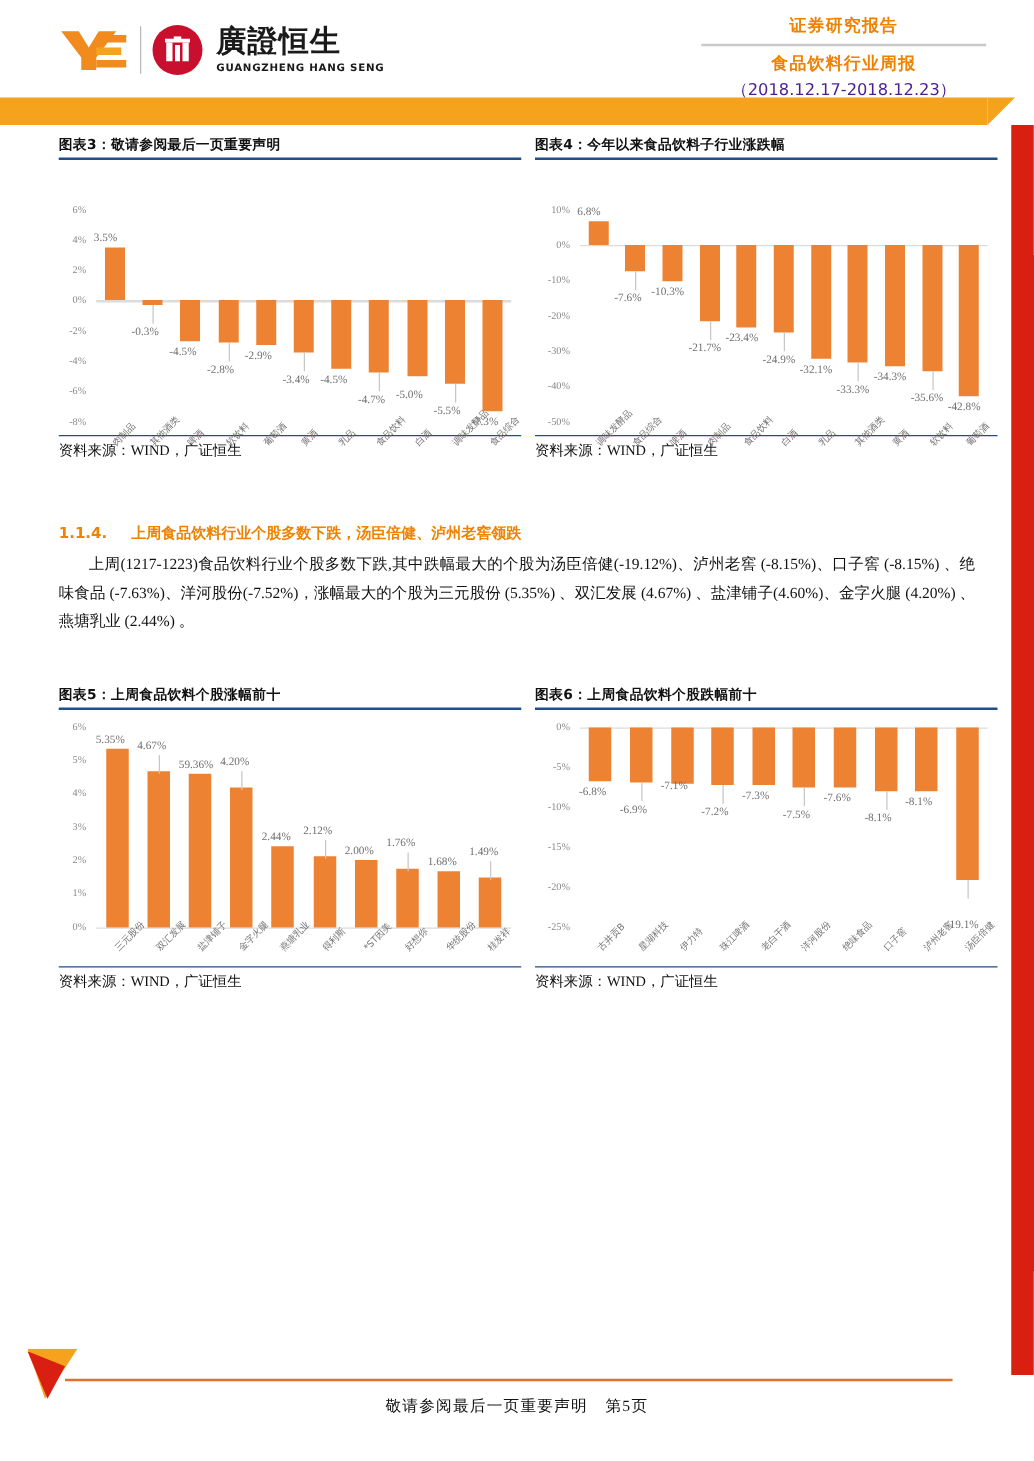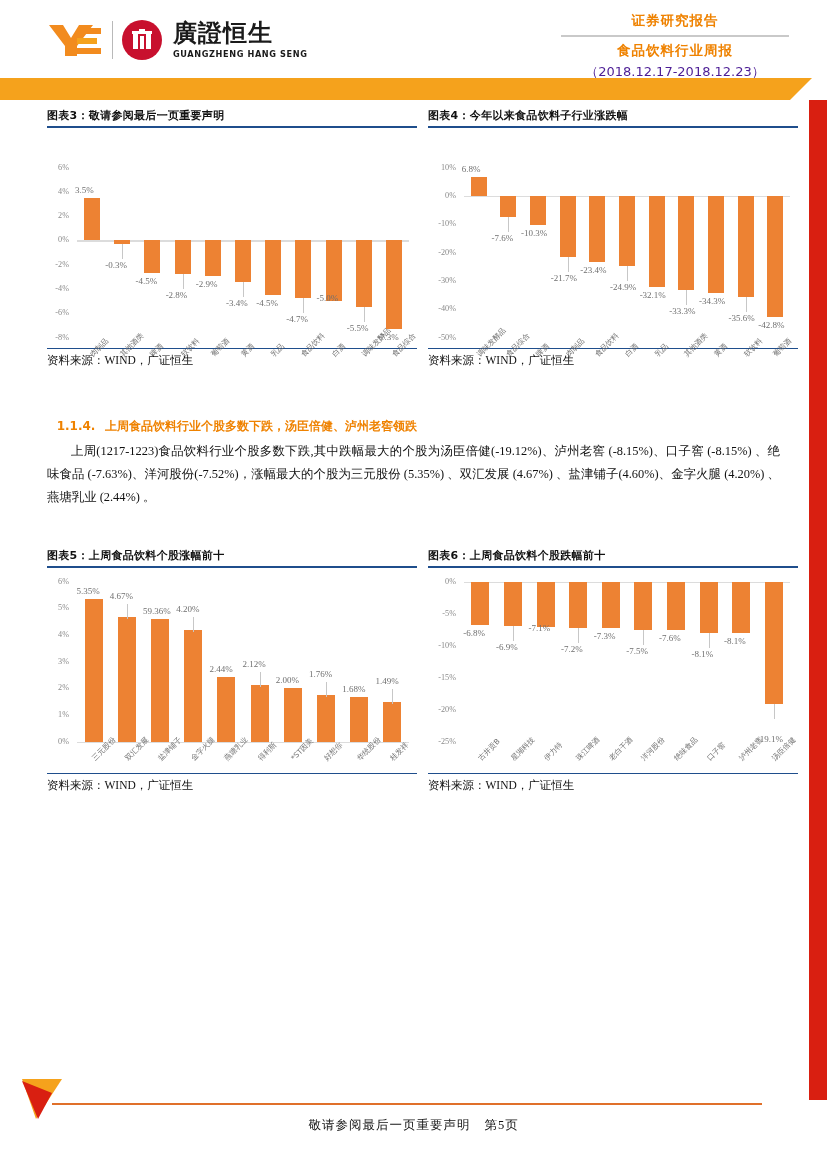--- a/index.html
+++ b/index.html
@@ -53,21 +53,21 @@
   .bar{position:absolute;background:#ed8233;}
   .vlbl{position:absolute;font-family:"Liberation Serif",serif;color:#6f6f6f;
     font-size:9px;white-space:nowrap;}
   .leader{position:absolute;width:1px;background:#c7c7c7;}
   .xlbl{position:absolute;font-family:"DejaVu Sans",sans-serif;color:#6f6f6f;font-size:7.4px;
     white-space:nowrap;transform-origin:left top;transform:rotate(-45deg);}
 
   
   .sec-head{position:absolute;left:47px;top:418px;width:700px;
     font-family:"DejaVu Sans",sans-serif;font-weight:bold;font-size:12px;color:#ef8200;}
-  .sec-head .num{display:inline-block;width:58px;text-align:center;}
+  .sec-head .num{display:inline-block;width:58px;}
   .para{position:absolute;left:47px;top:440px;width:733px;
     font-family:"Liberation Serif",serif;font-size:12.4px;color:#111;line-height:1.85;
     text-align:justify;text-indent:24px;}
 
   
   .foot-tri{position:absolute;left:22px;bottom:44px;width:46px;height:46px;}
   .foot-rule{position:absolute;left:52px;bottom:64px;width:710px;height:2px;background:#e0702a;}
   .foot-txt{position:absolute;left:0;bottom:35px;width:827px;text-align:center;
     font-family:"Liberation Serif",serif;font-size:12.5px;color:#111;letter-spacing:1px;}
   .foot-txt .pg{margin-left:14px;}
@@ -149,21 +149,21 @@
           <div class="leader" style="left: 196px; top: 154.143px; height: 15px;"></div>
           <div class="xlbl" style="left: 192px; top: 224px;">黄酒</div>
           <div class="bar" style="left: 218.182px; width: 16px; top: 112.857px; height: 54.6429px; background: rgb(237, 130, 51);"></div>
           <div class="vlbl" style="top: 170.5px; left: 209.182px;">-4.5%</div>
           <div class="xlbl" style="left: 222.182px; top: 224px;">乳品</div>
           <div class="bar" style="left: 248.364px; width: 16px; top: 112.857px; height: 57.0714px; background: rgb(237, 130, 51);"></div>
           <div class="vlbl" style="top: 185.929px; left: 239.364px;">-4.7%</div>
           <div class="leader" style="left: 256.364px; top: 169.929px; height: 15px;"></div>
           <div class="xlbl" style="left: 252.364px; top: 224px;">食品饮料</div>
           <div class="bar" style="left: 278.545px; width: 16px; top: 112.857px; height: 60.7143px; background: rgb(237, 130, 51);"></div>
-          <div class="vlbl" style="top: 165px; left: 269.545px;">-5.0%</div>
+          <div class="vlbl" style="top: 182px; left: 269.545px;">-5.0%</div>
           <div class="xlbl" style="left: 282.545px; top: 224px;">白酒</div>
           <div class="bar" style="left: 308.727px; width: 16px; top: 112.857px; height: 66.7857px; background: rgb(237, 130, 51);"></div>
           <div class="vlbl" style="top: 195.643px; left: 299.727px;">-5.5%</div>
           <div class="leader" style="left: 316.727px; top: 179.643px; height: 15px;"></div>
           <div class="xlbl" style="left: 312.727px; top: 224px;">调味发酵品</div>
           <div class="bar" style="left: 338.909px; width: 16px; top: 112.857px; height: 88.6429px; background: rgb(237, 130, 51);"></div>
           <div class="vlbl" style="top: 204.5px; left: 329.909px;">-7.3%</div>
           <div class="xlbl" style="left: 342.909px; top: 224px;">食品综合</div>
         </div>
         <div class="panel-src-rule"></div>

